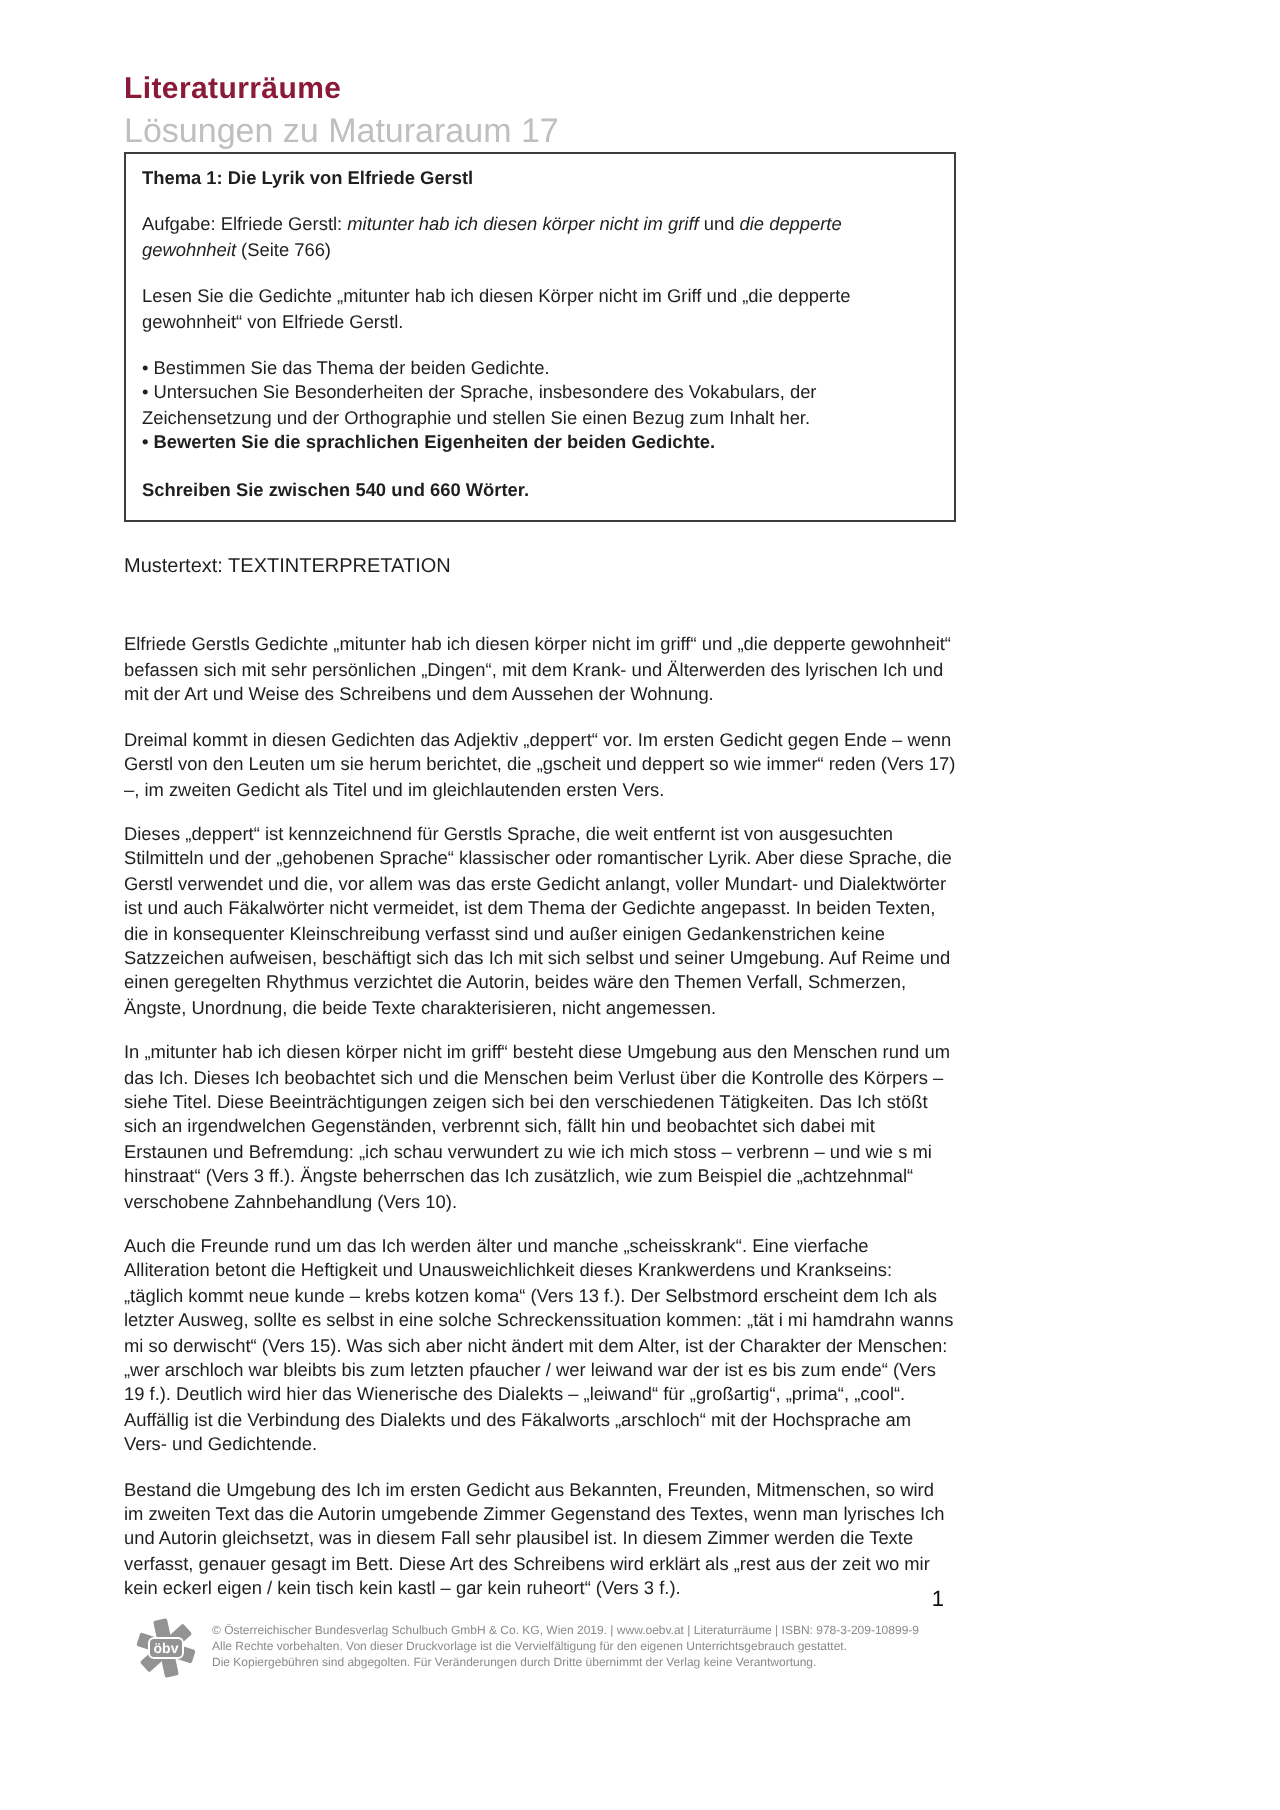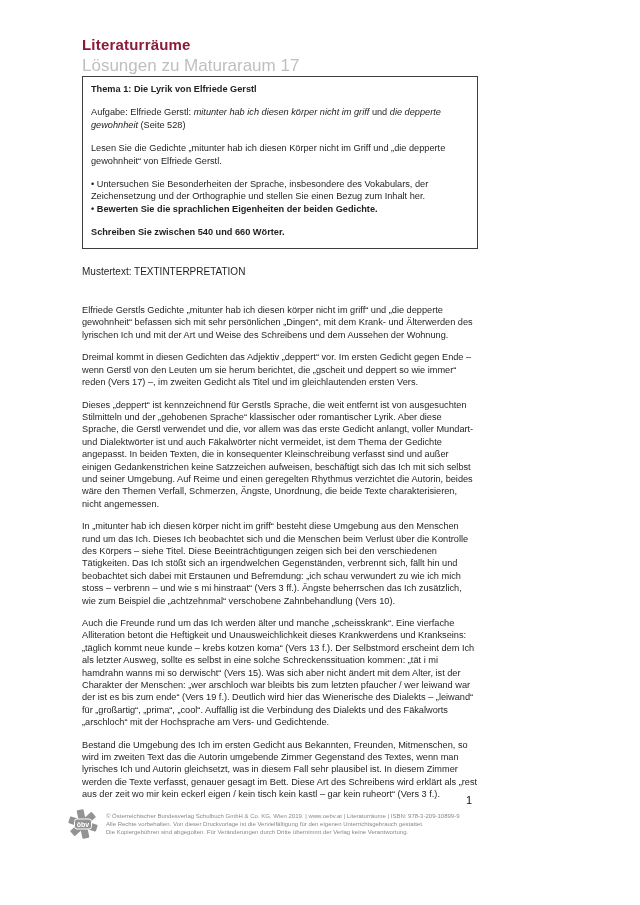--- a/index.html
+++ b/index.html
@@ -4,21 +4,21 @@
 <style>
   html, body { margin: 0; padding: 0; background: #ffffff; }
   .page {
     position: relative;
     width: 540px;
     height: 905px;
     background: #ffffff;
     font-family: "Liberation Sans", sans-serif;
     color: #1f1f1f;
     box-sizing: border-box;
-    padding: 36px 62px 0 82px;
+    padding: 36px 62px 0 62px;
     overflow: hidden;
   }
   
   .doc-title {
     margin: 0;
     font-size: 15px;
     font-weight: bold;
     color: #8a1a38;
     letter-spacing: 0.2px;
   }
@@ -78,23 +78,24 @@
 
 <div class="page">
 
   <header>
     <h1 class="doc-title">Literaturräume</h1>
     <div class="doc-subtitle">Lösungen zu Maturaraum 17</div>
   </header>
 
   <section class="task-box">
     <p class="bold">Thema 1: Die Lyrik von Elfriede Gerstl</p>
-    <p><span>Aufgabe: Elfriede Gerstl: </span><em>mitunter hab ich diesen körper nicht im griff</em><span> und </span><em>die depperte gewohnheit</em><span> (Seite 528)</span></p>
+    <p><span>Aufgabe: Elfriede Gerstl: </span><em>mitunter hab ich diesen körper nicht im griff</em><span> und </span><em>die depperte gewohnheit</em><span> (Seite 766)</span></p>
     <p>Lesen Sie die Gedichte „mitunter hab ich diesen Körper nicht im Griff und „die depperte gewohnheit“ von Elfriede Gerstl.</p>
     <div class="task-block">
+      <p class="tight">• Bestimmen Sie das Thema der beiden Gedichte.</p>
       <p class="tight">• Untersuchen Sie Besonderheiten der Sprache, insbesondere des Vokabulars, der Zeichensetzung und der Orthographie und stellen Sie einen Bezug zum Inhalt her.</p>
       <p class="tight">• Bewerten Sie die sprachlichen Eigenheiten der beiden Gedichte.</p>
     </div>
     <p>Schreiben Sie zwischen 540 und 660 Wörter.</p>
   </section>
 
   <p class="muster">Mustertext: TEXTINTERPRETATION</p>
 
   <div class="bodytext">
     <p>Elfriede Gerstls Gedichte „mitunter hab ich diesen körper nicht im griff“ und „die depperte gewohnheit“ befassen sich mit sehr persönlichen „Dingen“, mit dem Krank- und Älterwerden des lyrischen Ich und mit der Art und Weise des Schreibens und dem Aussehen der Wohnung.</p>

